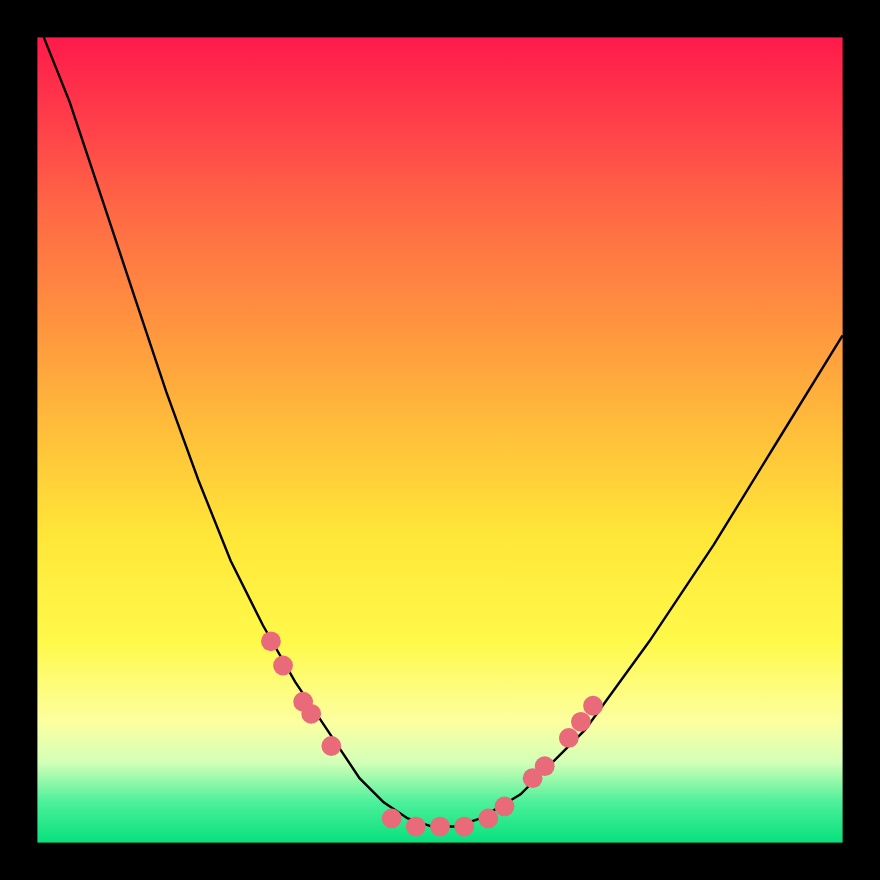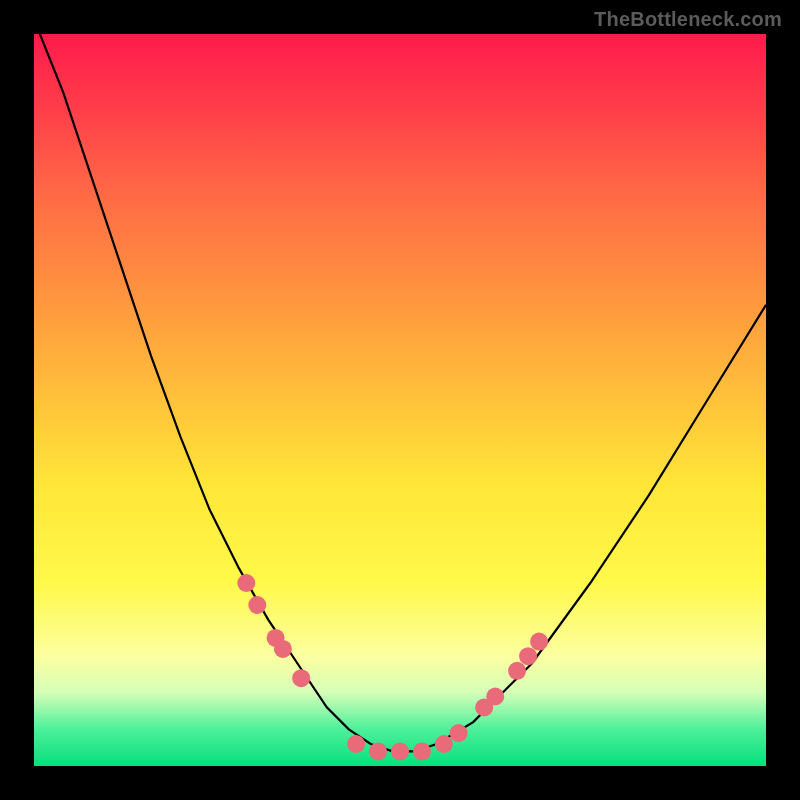--- a/index.html
+++ b/index.html
@@ -49,14 +49,13 @@
         <circle cx="409.9" cy="710.0" r="9" class="marker"></circle>
         <circle cx="424.6" cy="699.1" r="9" class="marker"></circle>
         <circle cx="450.2" cy="673.4" r="9" class="marker"></circle>
         <circle cx="461.2" cy="662.5" r="9" class="marker"></circle>
         <circle cx="483.1" cy="636.8" r="9" class="marker"></circle>
         <circle cx="494.1" cy="622.2" r="9" class="marker"></circle>
         <circle cx="505.1" cy="607.6" r="9" class="marker"></circle>
       </g>
   </svg>
 
-  <div class="watermark">TheBottleneck.com</div>
 </div>
 
 </body></html>

